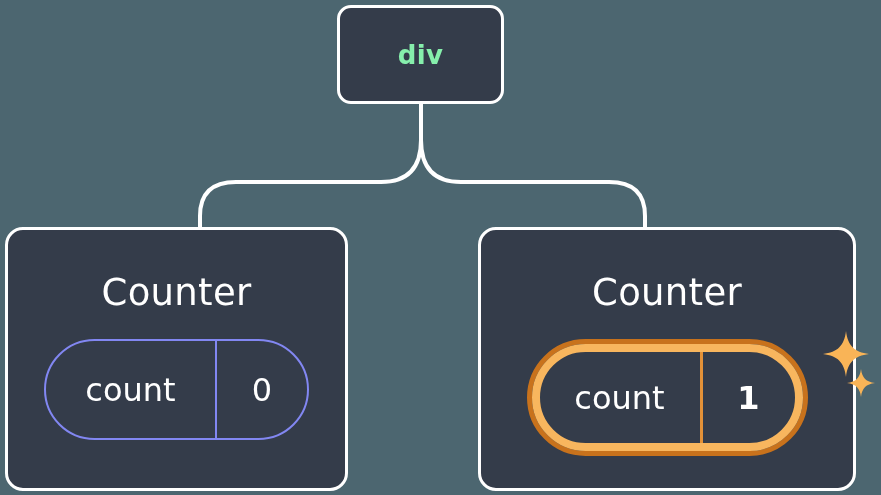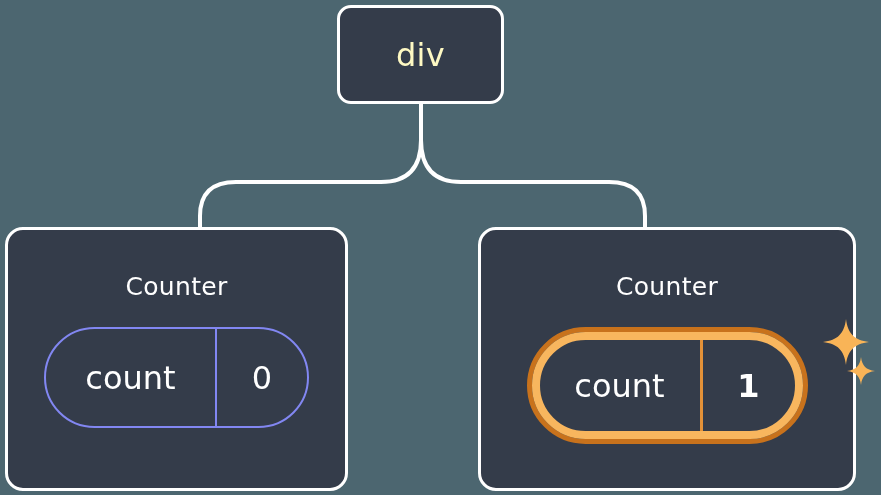--- a/index.html
+++ b/index.html
@@ -46,39 +46,39 @@
 
   .node-root {
     left: 337px;
     top: 5px;
     width: 167px;
     height: 99px;
     justify-content: center;
     border-radius: 14px;
   }
   .node-label-root {
-    color: #fef9c3;
-    font-size: 32px;
-    font-weight: 400;
+    color: #86efac;
+    font-size: 26px;
+    font-weight: 700;
     letter-spacing: 0.3px;
     line-height: 1;
   }
 
   .node-child {
     top: 227px;
     height: 264px;
     border-radius: 18px;
     padding-top: 44px;
   }
   .node-child-left  { left: 5px;   width: 343px; }
   .node-child-right { left: 478px; width: 378px; }
 
   .node-label-child {
     color: #ffffff;
-    font-size: 25px;
+    font-size: 37px;
     font-weight: 400;
     letter-spacing: 0.3px;
     line-height: 1;
   }
 
   
   .pill-wrap {
     position: relative;
     margin-top: 28px;
     display: flex;

